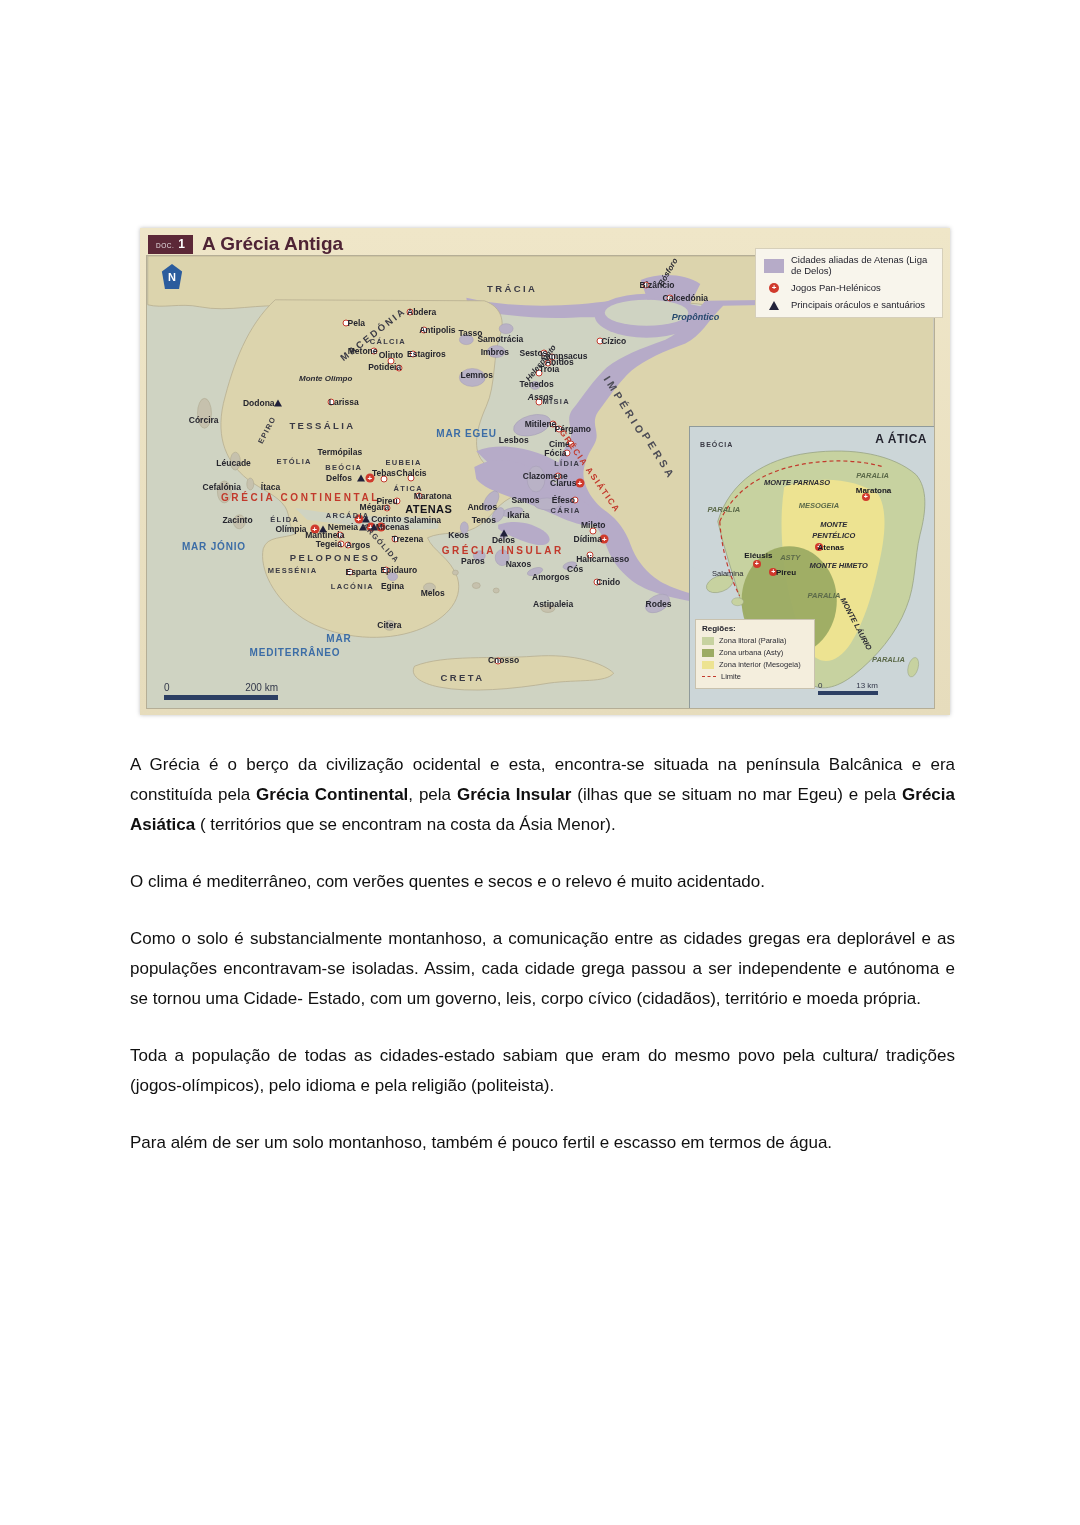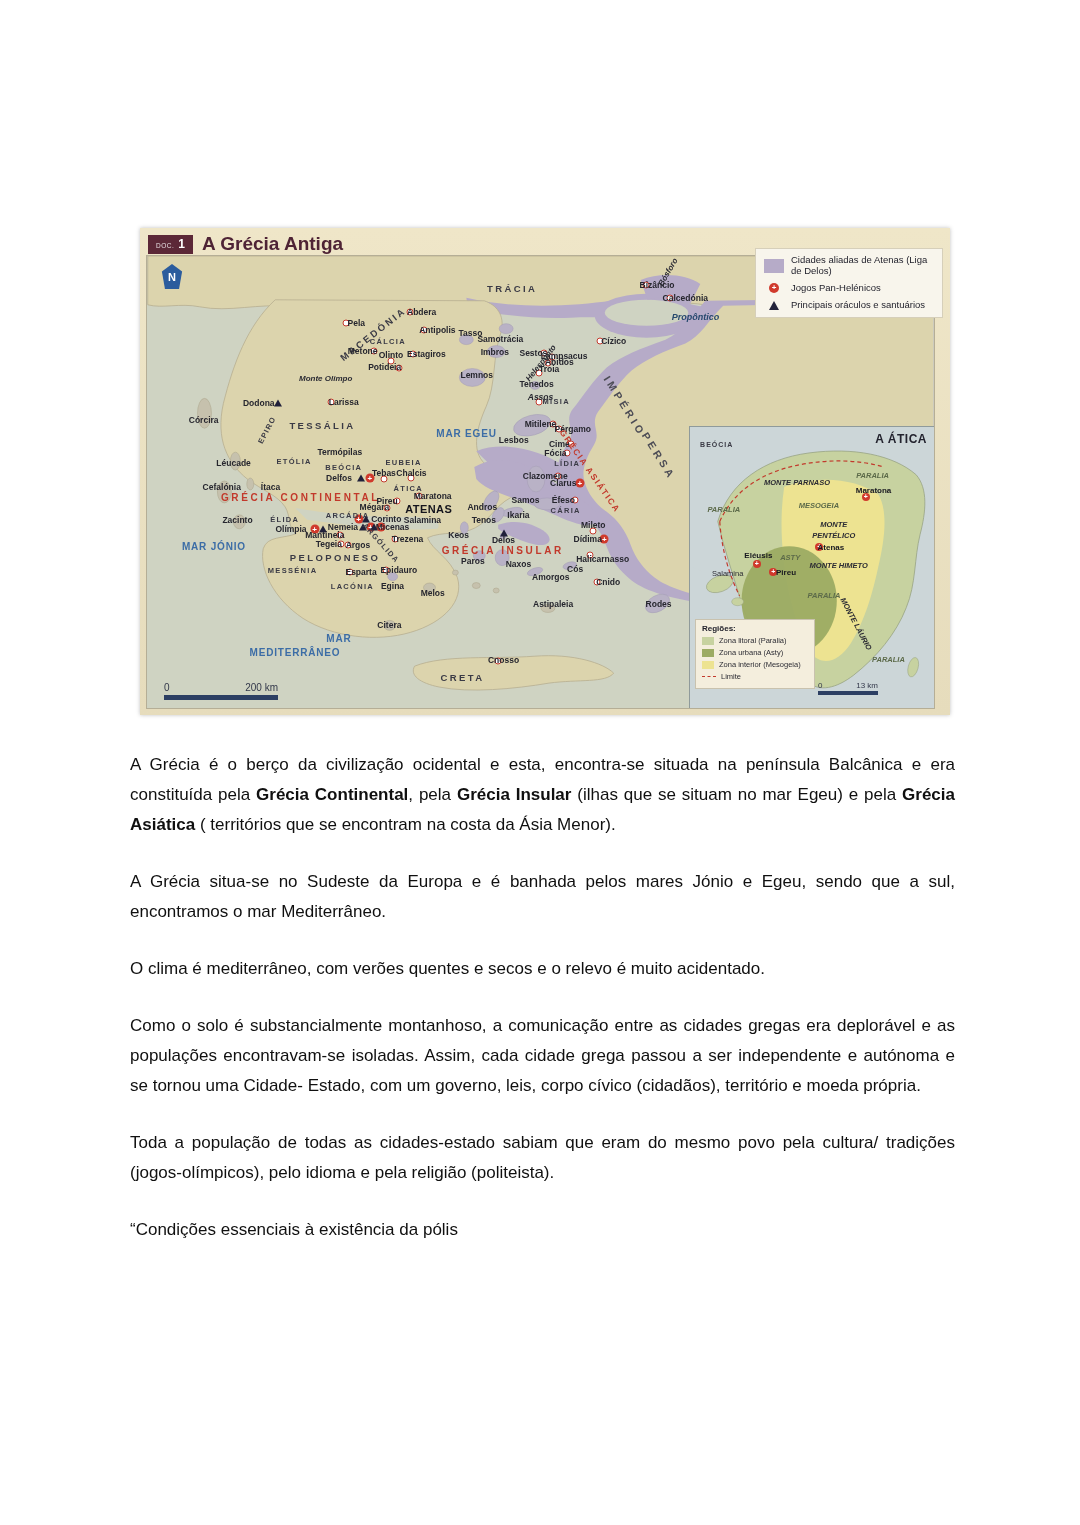--- a/index.html
+++ b/index.html
@@ -401,20 +401,19 @@
       </div>
       <div class="lrow">
         <span class="tri-ic"></span>
         <span>Principais oráculos e santuários</span>
       </div>
     </div>
   </figure>
 
   <div class="body-text">
       <p class="bp"><span>A Grécia é o berço da civilização ocidental e esta, encontra-se situada na península Balcânica e era constituída pela </span><span class="b">Grécia Continental</span><span>, pela </span><span class="b">Grécia Insular</span><span> (ilhas que se situam no mar Egeu) e pela </span><span class="b">Grécia Asiática</span><span> ( territórios que se encontram na costa da Ásia Menor).</span></p>
-      <p class="bp"><span>A Grécia situa-se no Sudeste da Europa e é banhada pelos mares Jónio e Egeu, sendo que a sul, encontramos o mar Mediterrâneo.</span></p>
       <p class="bp"><span>O clima é mediterrâneo, com verões quentes e secos e o relevo é muito acidentado.</span></p>
       <p class="bp"><span>Como o solo é substancialmente montanhoso, a comunicação entre as cidades gregas era deplorável e as populações encontravam-se isoladas. Assim, cada cidade grega passou a ser independente e autónoma e se tornou uma Cidade- Estado, com um governo, leis, corpo cívico (cidadãos), território e moeda própria.</span></p>
       <p class="bp"><span>Toda a população de todas as cidades-estado sabiam que eram do mesmo povo pela cultura/ tradições (jogos-olímpicos), pelo idioma e pela religião (politeista).</span></p>
-      <p class="bp"><span>“Condições essenciais à existência da pólis</span></p>
+      <p class="bp"><span>Para além de ser um solo montanhoso, também é pouco fertil e escasso em termos de água.</span></p>
     </div>
 
 </div>
 
 </body></html>

